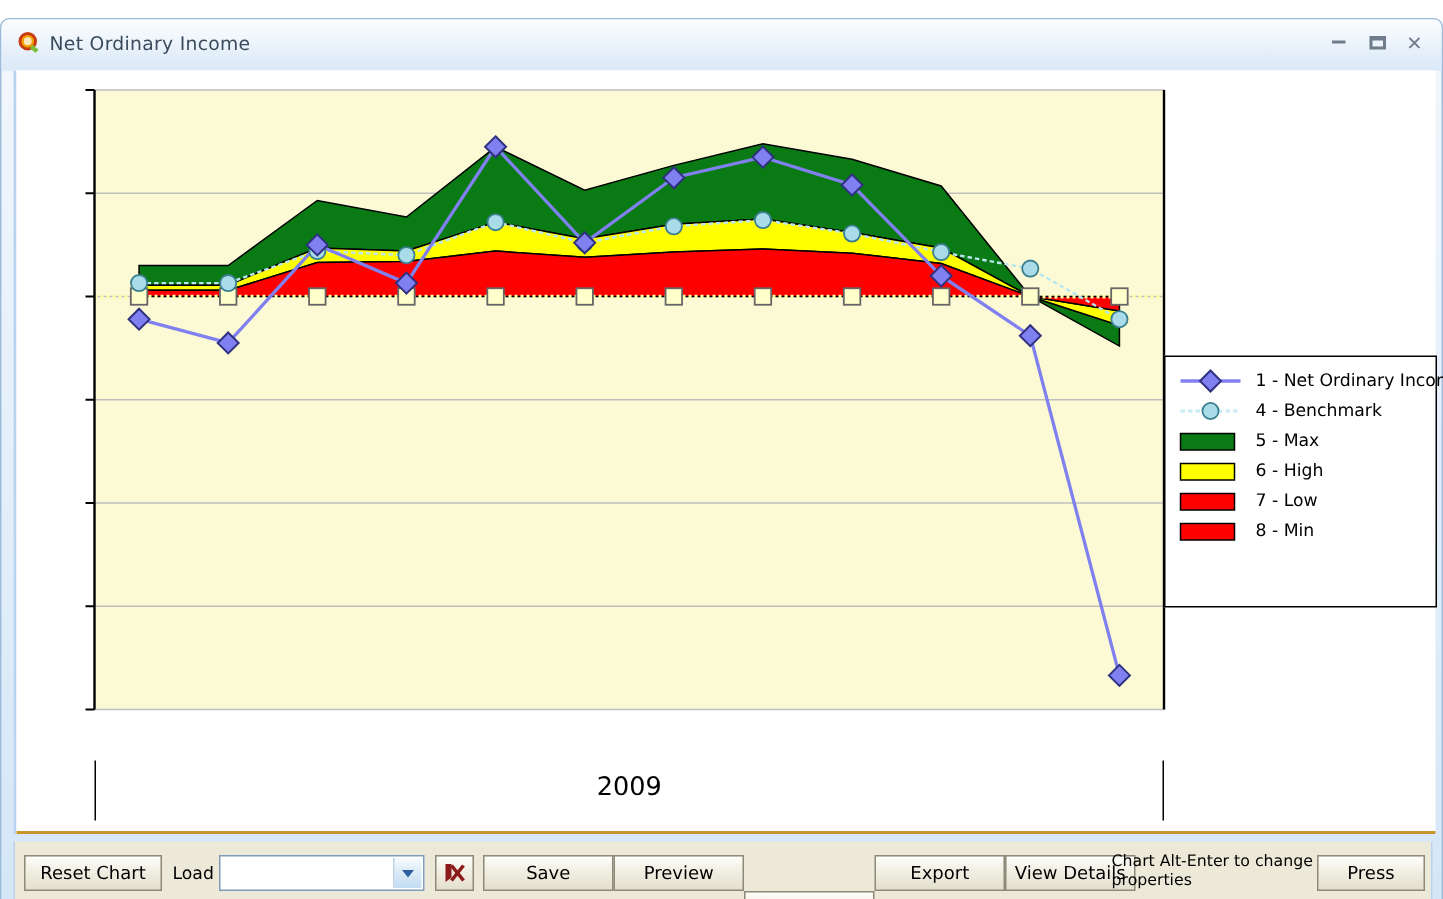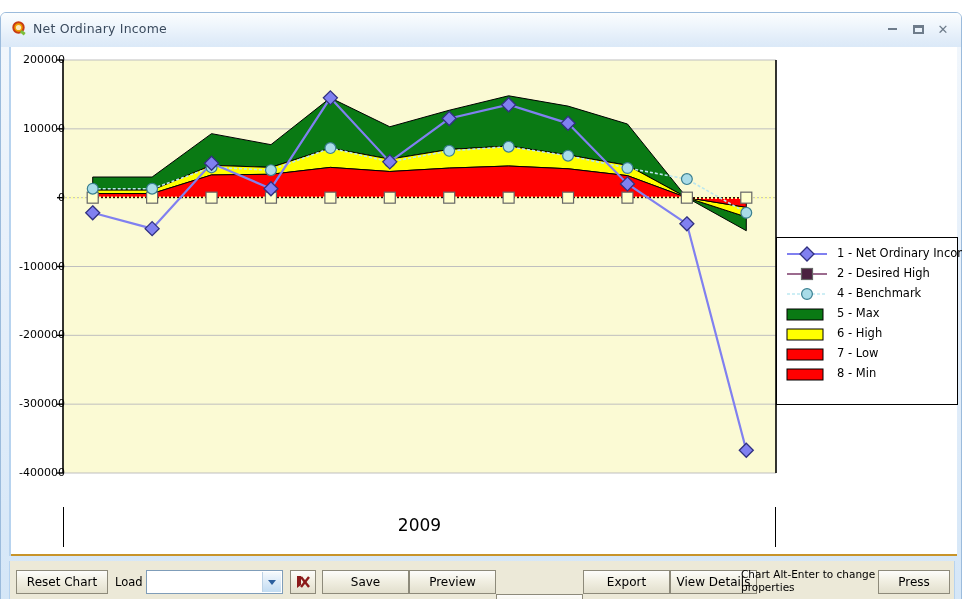--- a/index.html
+++ b/index.html
@@ -226,47 +226,31 @@
             <line x1="46" y1="13" x2="52" y2="13" stroke="#000" stroke-width="1.4"></line>
             <line x1="46" y1="81.83333333333331" x2="52" y2="81.83333333333331" stroke="#000" stroke-width="1.4"></line>
             <line x1="46" y1="150.66666666666669" x2="52" y2="150.66666666666669" stroke="#000" stroke-width="1.4"></line>
             <line x1="46" y1="219.5" x2="52" y2="219.5" stroke="#000" stroke-width="1.4"></line>
             <line x1="46" y1="288.33333333333337" x2="52" y2="288.33333333333337" stroke="#000" stroke-width="1.4"></line>
             <line x1="46" y1="357.1666666666667" x2="52" y2="357.1666666666667" stroke="#000" stroke-width="1.4"></line>
             <line x1="46" y1="426" x2="52" y2="426" stroke="#000" stroke-width="1.4"></line>
           </g>
       </svg>
 
-      <div id="yaxis-labels">
-          <div class="ylab" style="top: 13px;">200000</div>
-          <div class="ylab" style="top: 81.8333px;">100000</div>
-          <div class="ylab" style="top: 150.667px;">0</div>
-          <div class="ylab" style="top: 219.5px;">-100000</div>
-          <div class="ylab" style="top: 288.333px;">-200000</div>
-          <div class="ylab" style="top: 357.167px;">-300000</div>
-          <div class="ylab" style="top: 426px;">-400000</div>
-        </div>
 
 
       <div id="year-strip">2009</div>
 
       <div id="legend">
           <div class="leg-row">
             <span class="leg-sym"><svg width="48" height="20" viewBox="0 0 48 20">
                 <line x1="4" y1="10" x2="44" y2="10" stroke="#8080f0" stroke-width="2.2" stroke-dasharray="0"></line>
                 <polygon points="24,3 31,10 24,17 17,10" fill="#8080f0" stroke="#303080" stroke-width="1.3"></polygon>
               </svg></span>
             <span class="leg-txt">1 - Net Ordinary Income $</span>
-          </div>
-          <div class="leg-row">
-            <span class="leg-sym"><svg width="48" height="20" viewBox="0 0 48 20">
-                <line x1="4" y1="10" x2="44" y2="10" stroke="#9c6b8e" stroke-width="2.2" stroke-dasharray="0"></line>
-                <rect x="18.5" y="4.5" width="11" height="11" fill="#4b2040" stroke="#666" stroke-width="1.2"></rect>
-              </svg></span>
-            <span class="leg-txt">2 - Desired High</span>
           </div>
           <div class="leg-row">
             <span class="leg-sym"><svg width="48" height="20" viewBox="0 0 48 20">
                 <line x1="4" y1="10" x2="44" y2="10" stroke="#cdeef5" stroke-width="2.2" stroke-dasharray="3 2"></line>
                 <circle cx="24" cy="10" r="5.4" fill="#a9dce8" stroke="#3a7f90" stroke-width="1.2"></circle>
               </svg></span>
             <span class="leg-txt">4 - Benchmark</span>
           </div>
           <div class="leg-row">
             <span class="leg-sym"><svg width="48" height="20" viewBox="0 0 48 20">

